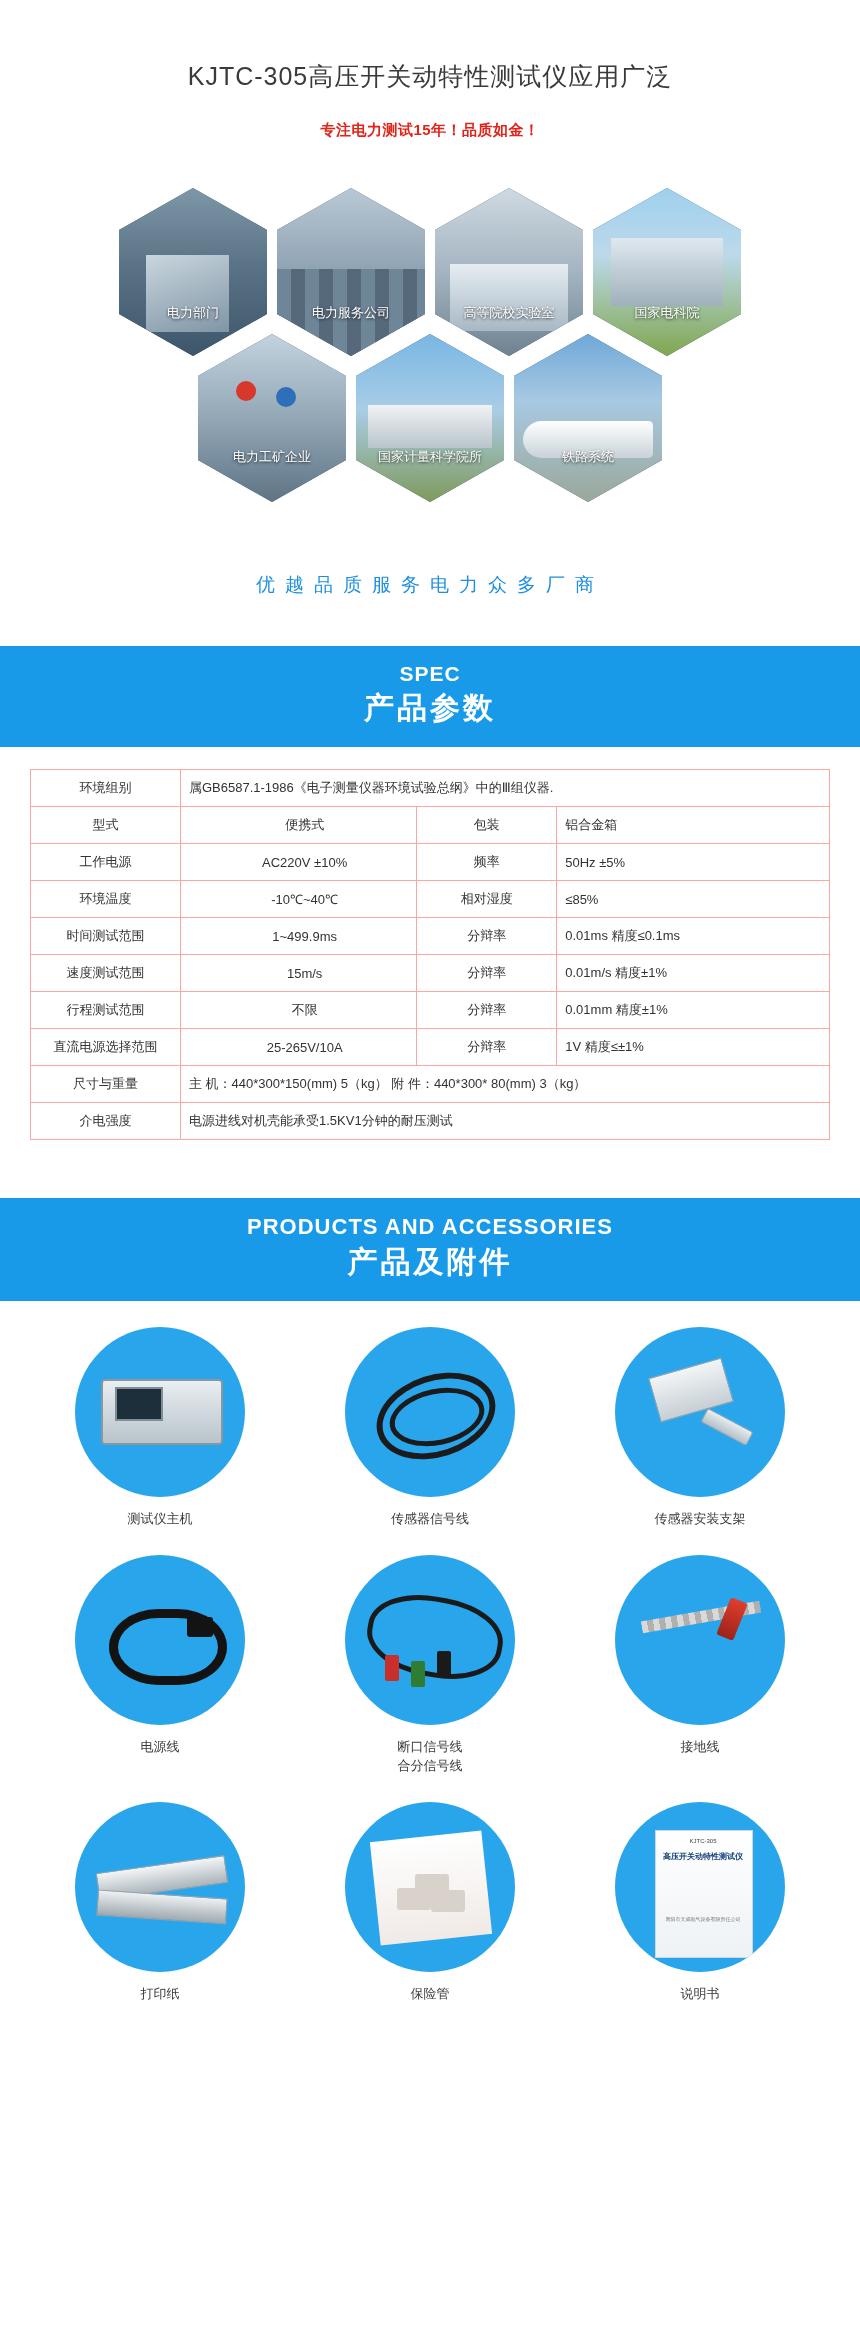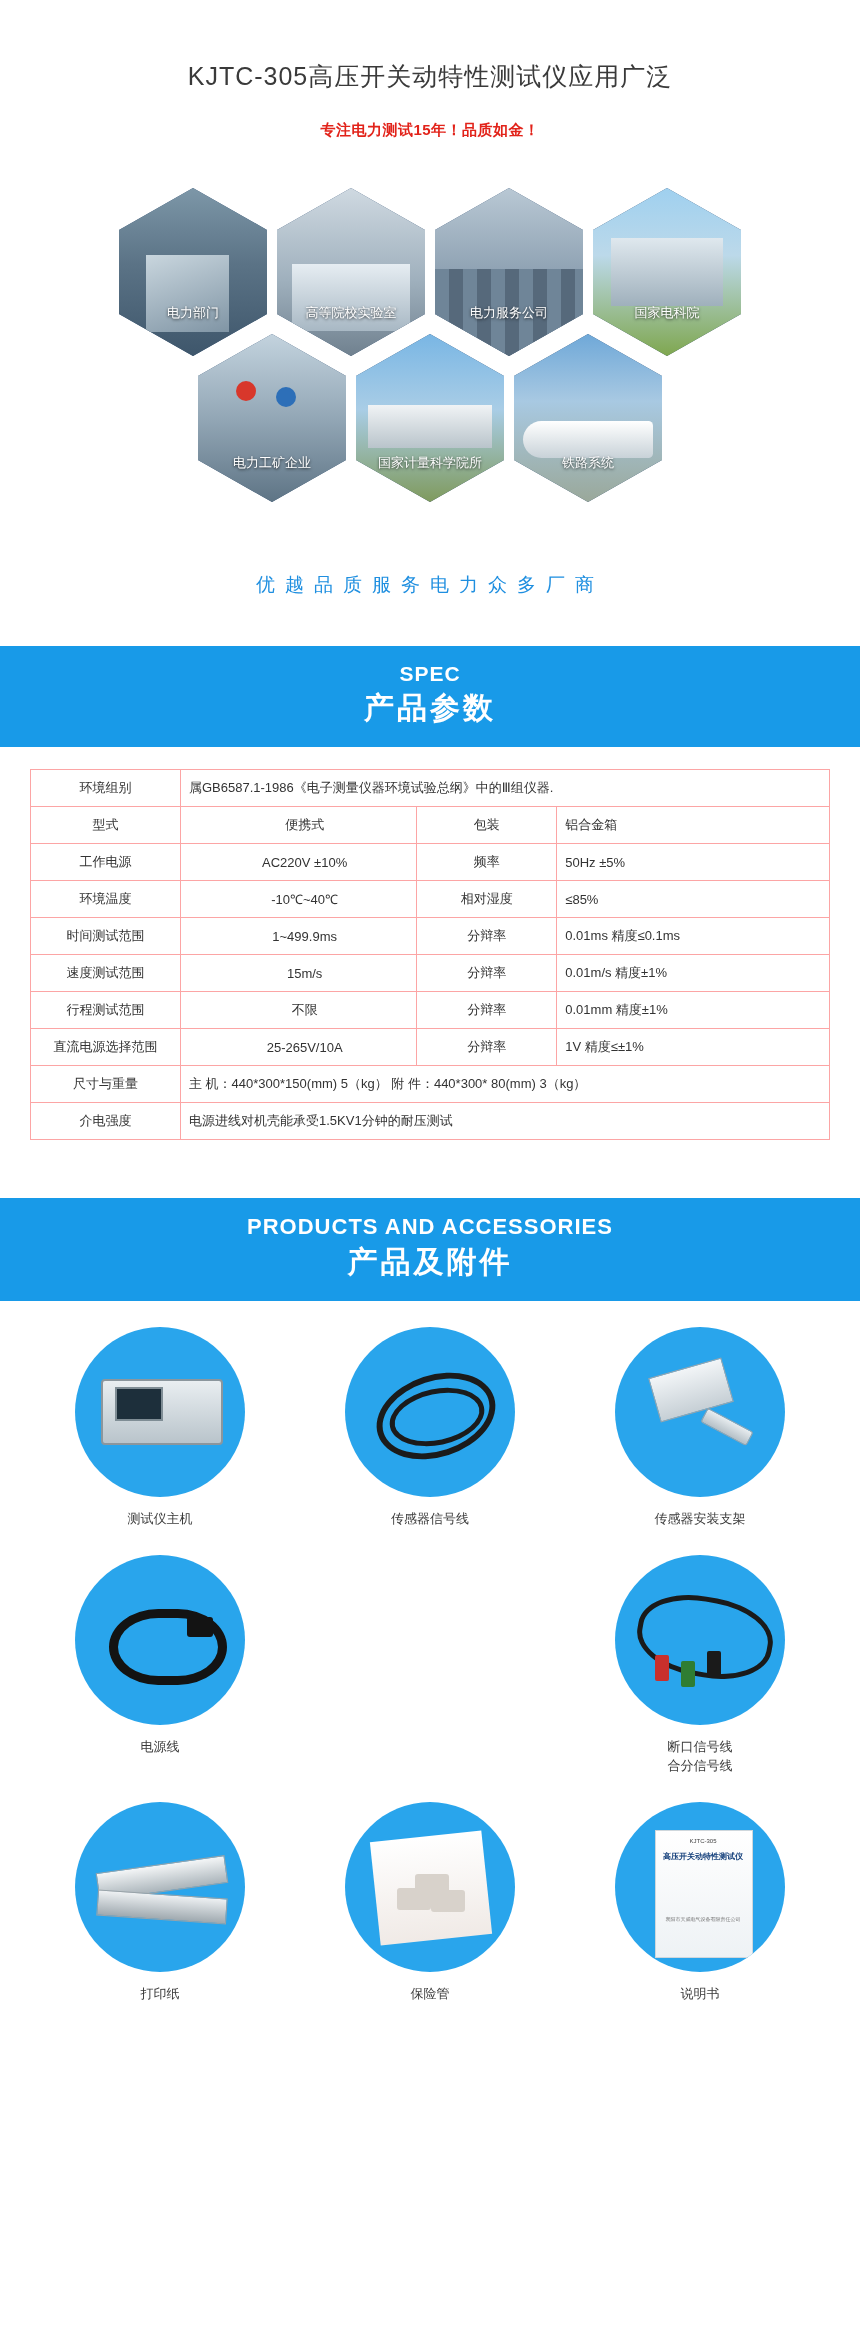--- a/index.html
+++ b/index.html
@@ -63,21 +63,21 @@
   .hex .caption {
     position: absolute;
     left: 0; right: 0;
     bottom: 34px;
     text-align: center;
     color: #ffffff;
     font-size: 13px;
     text-shadow: 0 1px 3px rgba(0,0,0,.8);
     z-index: 4;
   }
-  .hex.blue-caption .caption { bottom: 30px; margin-top: 32px; }
+  .hex.blue-caption .caption { bottom: 36px; margin-top: 32px; }
 
   
   .ph-workshop {
     background:
       radial-gradient(circle at 30% 60%, rgba(255,200,40,.85) 0 16px, transparent 17px),
       linear-gradient(180deg,#7d97a8 0%,#5b7386 45%,#3e566b 100%);
   }
   .ph-workshop:after{
     content:""; position:absolute; left:18%; top:40%; width:56%; height:46%;
     background:linear-gradient(160deg,#c9d6de,#8095a5);
@@ -315,26 +315,26 @@
     <div class="hero-sub">专注电力测试15年！品质如金！</div>
   </div>
 
   <div class="hex-wrap">
     <div class="hex-row row1">
       <div class="hex">
         <div class="photo ph-workshop"></div>
         <div class="caption">电力部门</div>
       </div>
       <div class="hex">
+        <div class="photo ph-office"></div>
+        <div class="caption">电力服务公司</div>
+      </div>
+      <div class="hex">
         <div class="photo ph-lab"></div>
         <div class="caption">高等院校实验室</div>
-      </div>
-      <div class="hex">
-        <div class="photo ph-office"></div>
-        <div class="caption">电力服务公司</div>
       </div>
       <div class="hex">
         <div class="photo ph-institute"></div>
         <div class="caption">国家电科院</div>
       </div>
     </div>
     <div class="hex-row row2">
       <div class="hex blue-caption">
         <div class="photo ph-industry"></div>
         <div class="caption">电力工矿企业</div>
@@ -442,20 +442,24 @@
 
     <div class="prod-row">
       <div class="prod-cell">
         <div class="circle art-power"></div>
         <div class="prod-label">电源线</div>
       </div>
       <div class="prod-cell">
         <div class="circle art-signal"></div>
         <div class="prod-label">断口信号线
 合分信号线</div>
+      </div>
+      <div class="prod-cell">
+        <div class="circle art-ground"></div>
+        <div class="prod-label">接地线</div>
       </div>
     </div>
 
     <div class="prod-row">
       <div class="prod-cell">
         <div class="circle art-paper"></div>
         <div class="prod-label">打印纸</div>
       </div>
       <div class="prod-cell">
         <div class="circle art-fuse"></div>

